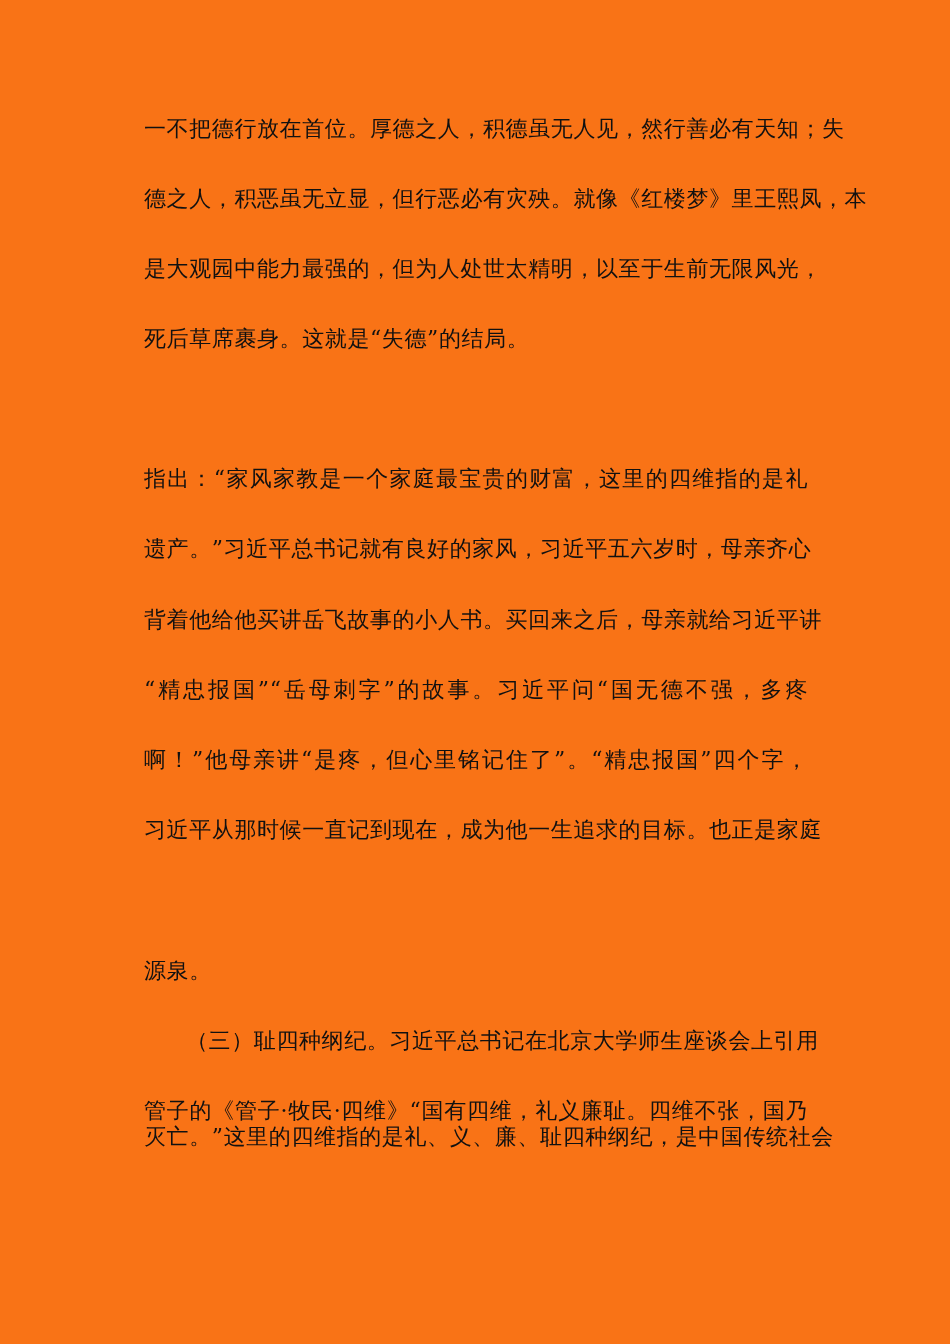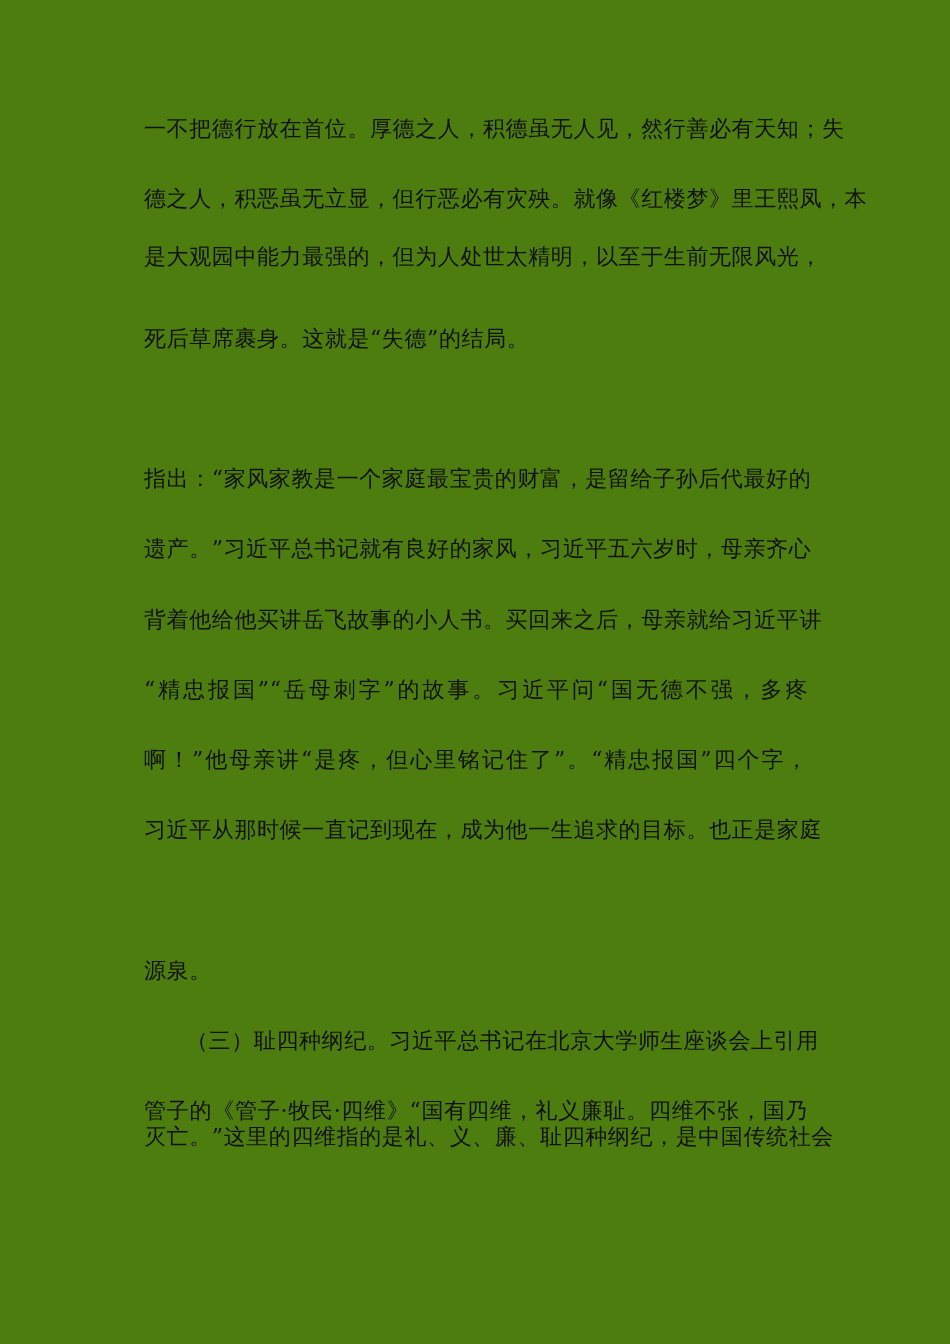--- a/index.html
+++ b/index.html
@@ -12,21 +12,21 @@
       height: 1344px;
       position: relative;
       overflow: hidden;
       font-family: "DejaVu Serif", "Liberation Serif", serif;
       color: #111111;
     }
     .page {
       position: absolute;
       left: 0; top: 0;
       width: 950px; height: 1344px;
-      background: #4d7c0f;
+      background: #f97316;
     }
     .line {
       position: absolute;
       left: 144px;
       width: 664px;
       height: 34px;
       font-size: 22px;
       line-height: 34px;
       white-space: nowrap;
       letter-spacing: 0.6px;
@@ -39,23 +39,23 @@
       left: 186px;
       width: 622px;
     }
   </style>
 </head>
 <body>
 
 <div class="page">
   <div class="line justify" style="top:112px">一不把德行放在首位。厚德之人，积德虽无人见，然行善必有天知；失</div>
   <div class="line justify" style="top:182px">德之人，积恶虽无立显，但行恶必有灾殃。就像《红楼梦》里王熙凤，本</div>
-  <div class="line justify" style="top:240px">是大观园中能力最强的，但为人处世太精明，以至于生前无限风光，</div>
+  <div class="line justify" style="top:252px">是大观园中能力最强的，但为人处世太精明，以至于生前无限风光，</div>
   <div class="line" style="top:322px">死后草席裹身。这就是“失德”的结局。</div>
-  <div class="line justify" style="top:462px">指出：“家风家教是一个家庭最宝贵的财富，是留给子孙后代最好的</div>
+  <div class="line justify" style="top:462px">指出：“家风家教是一个家庭最宝贵的财富，这里的四维指的是礼</div>
   <div class="line justify" style="top:532px">遗产。”习近平总书记就有良好的家风，习近平五六岁时，母亲齐心</div>
   <div class="line justify" style="top:603px">背着他给他买讲岳飞故事的小人书。买回来之后，母亲就给习近平讲</div>
   <div class="line justify" style="top:673px">“精忠报国”“岳母刺字”的故事。习近平问“国无德不强，多疼</div>
   <div class="line justify" style="top:743px">啊！”他母亲讲“是疼，但心里铭记住了”。“精忠报国”四个字，</div>
   <div class="line justify" style="top:813px">习近平从那时候一直记到现在，成为他一生追求的目标。也正是家庭</div>
   <div class="line" style="top:954px">源泉。</div>
   <div class="line justify indent" style="top:1024px">（三）耻四种纲纪。习近平总书记在北京大学师生座谈会上引用</div>
   <div class="line justify" style="top:1094px">管子的《管子·牧民·四维》“国有四维，礼义廉耻。四维不张，国乃</div>
   <div class="line justify" style="top:1120px">灭亡。”这里的四维指的是礼、义、廉、耻四种纲纪，是中国传统社会</div>
 </div>

